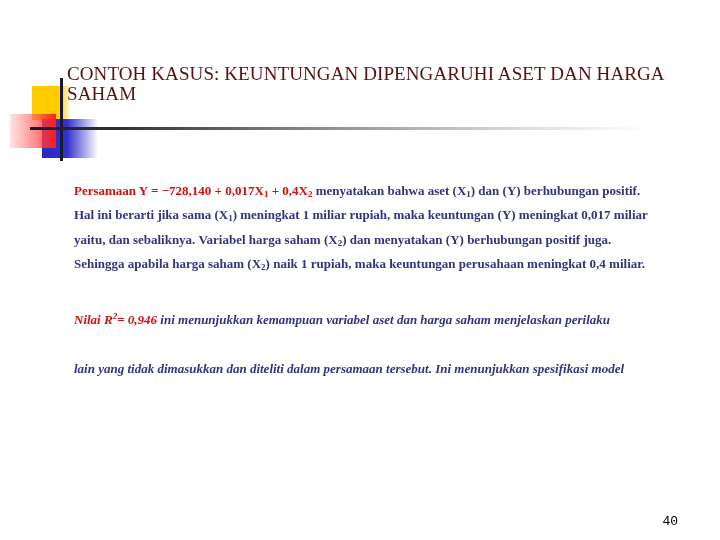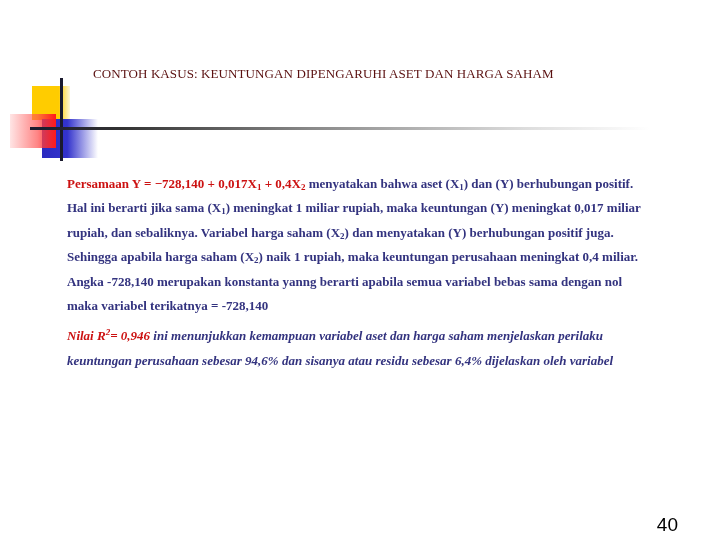--- a/index.html
+++ b/index.html
@@ -27,38 +27,37 @@
       position: absolute; left: 60px; top: 78px; width: 3px; height: 83px;
       background: #1a1a2e;
     }
     .hline {
       position: absolute; left: 30px; top: 127px; width: 620px; height: 3px;
       background: linear-gradient(to right, #1a1a2e 0%, #333 15%, #888 45%, #ddd 80%, rgba(255,255,255,0) 100%);
     }
     .title {
       position: absolute; left: 67px; top: 64px; width: 620px;
       color: #5a1010;
-      font-size: 13px; line-height: 20px;
+      font-size: 19px; line-height: 20px;
       letter-spacing: 0.1px;
-      margin-left: 26px;
     }
     .body-text {
       position: absolute; left: 67px; top: 172px; width: 640px;
       font-size: 13px; font-weight: bold;
       color: #33337f;
     }
-    .para { margin: 0; line-height: 24.4px; }
+    .para { margin: 7px; line-height: 24.4px; }
     .para + .para { margin-top: 6px; font-style: italic; }
     .red { color: #cc1111; }
     sub { font-size: 9px; vertical-align: -2px; line-height: 0; }
     sup { font-size: 9px; vertical-align: 5px; line-height: 0; }
     .page-num {
       position: absolute; right: 42px; top: 514px;
-      font-family: Liberation Sans, sans-serif;
-      font-size: 19px; color: #000;
+      font-family: Liberation Mono, monospace;
+      font-size: 13px; color: #000;
     }
   </style>
 </head>
 <body>
 
 <div class="logo">
   <div class="sq-yellow"></div>
   <div class="sq-blue"></div>
   <div class="sq-red"></div>
   <div class="vline"></div>
@@ -66,25 +65,24 @@
 <div class="hline"></div>
 
 <div class="title">
   <div>CONTOH KASUS: KEUNTUNGAN DIPENGARUHI ASET DAN HARGA SAHAM</div>
 </div>
 
 <div class="body-text">
   <p class="para">
     <span class="red"><span>Persamaan Y   =  −728,140 + 0,017X</span><sub>1</sub><span> + 0,4X</span><sub>2</sub></span><span> menyatakan bahwa aset (X</span><sub>1</sub><span>) dan (Y) berhubungan positif.</span><br>
     <span>Hal ini berarti jika sama (X</span><sub>1</sub><span>)  meningkat 1 miliar rupiah, maka keuntungan (Y) meningkat 0,017 miliar</span><br>
-    <span>rupiah, dan sebaliknya. Variabel harga saham (X</span><sub>2</sub><span>) dan menyatakan (Y) berhubungan positif juga.</span><br>
+    <span>yaitu, dan sebaliknya. Variabel harga saham (X</span><sub>2</sub><span>) dan menyatakan (Y) berhubungan positif juga.</span><br>
     <span>Sehingga apabila harga saham (X</span><sub>2</sub><span>) naik 1 rupiah, maka keuntungan perusahaan meningkat 0,4  miliar.</span><br>
-    <span>Angka -728,140 merupakan konstanta yanng berarti apabila semua variabel bebas sama dengan nol</span><br>
-    <span>maka variabel terikatnya =  -728,140</span>
+    <br>
   </p>
   <p class="para">
     <span class="red"><span>Nilai R</span><sup>2</sup><span>= 0,946</span></span><span> ini menunjukkan kemampuan variabel aset dan harga saham menjelaskan perilaku</span><br>
-    <span>keuntungan perusahaan sebesar 94,6% dan sisanya atau residu sebesar 6,4% dijelaskan oleh variabel</span><br>
     <br>
+    <span>lain yang tidak dimasukkan dan diteliti dalam persamaan tersebut. Ini menunjukkan spesifikasi model</span><br>
   </p>
 </div>
 
 <div class="page-num">40</div>
 
 </body></html>

